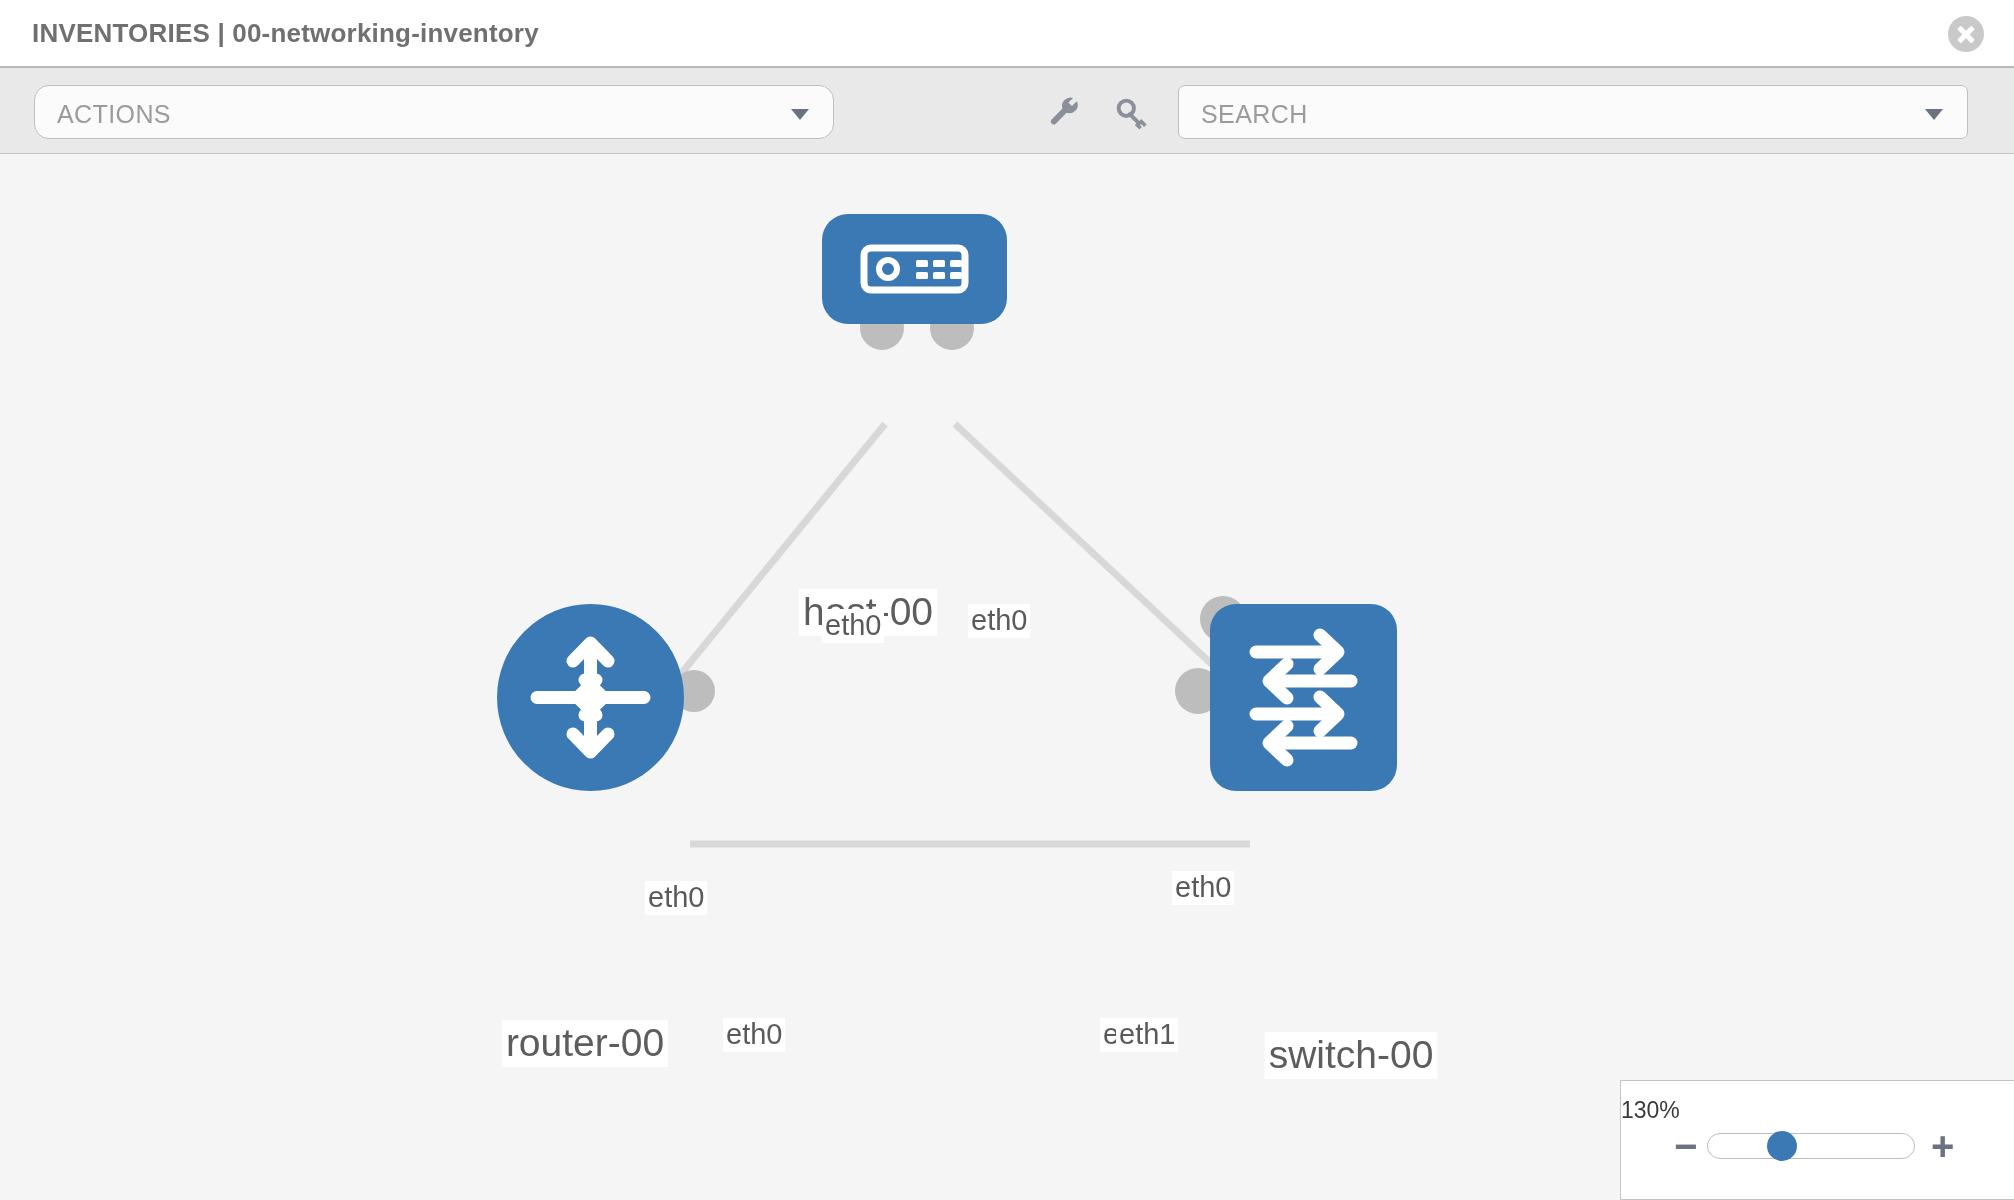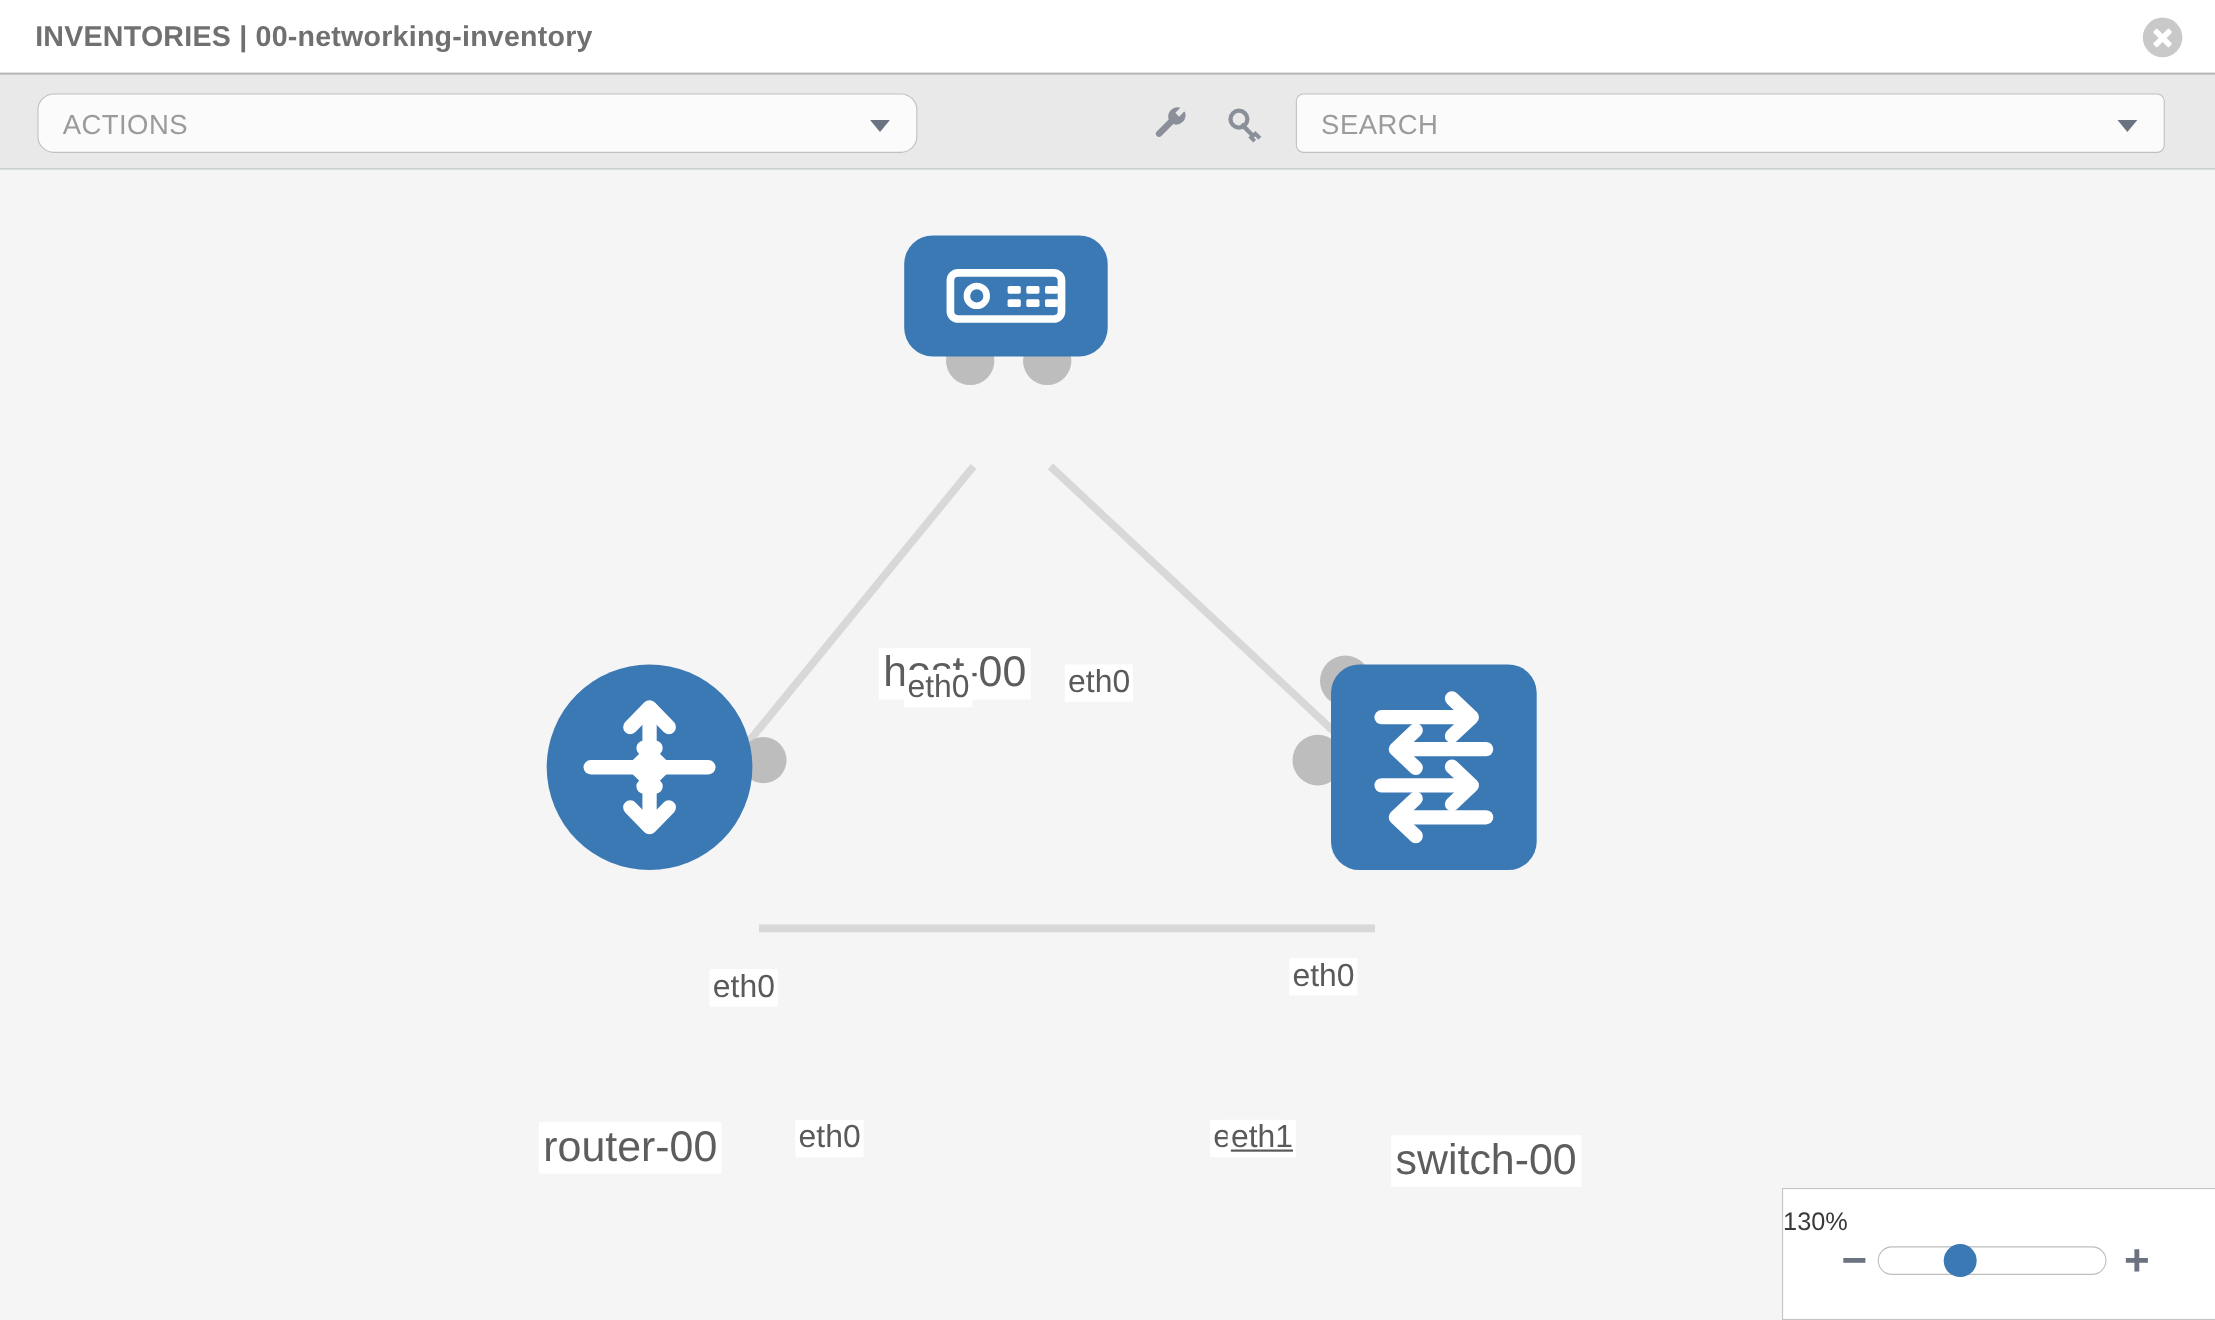--- a/index.html
+++ b/index.html
@@ -318,21 +318,21 @@
           <polyline points="76,130 93.5,148 111,130"></polyline>
 
           <line x1="147" y1="93.5" x2="82" y2="93.5"></line>
           <polyline points="99,76 81,93.5 99,111"></polyline>
 
           <line x1="40" y1="93.5" x2="105" y2="93.5"></line>
           <polyline points="88,76 106,93.5 88,111"></polyline>
         </g>
       </svg>
     </div>
-    <div class="node-label" style="left:573px; top:866px; transform:translate(-50%,0);">router-00</div>
+    <div class="node-label" style="left:585px; top:866px; transform:translate(-50%,0);">router-00</div>
 
     <div class="node rounded" style="left:1210px; top:450px; width:187px; height:187px;">
       <svg width="187" height="187" viewBox="0 0 187 187" aria-hidden="true">
         <g fill="none" stroke="#ffffff" stroke-width="13" stroke-linecap="round" stroke-linejoin="round">
 
           <line x1="46" y1="48" x2="127" y2="48"></line>
           <polyline points="110,31 128,48 110,65"></polyline>
 
           <line x1="141" y1="77" x2="60" y2="77"></line>
           <polyline points="77,60 59,77 77,94"></polyline>
@@ -346,21 +346,21 @@
       </svg>
     </div>
     <div class="node-label" style="left:1303px; top:878px; transform:translate(-50%,0);margin-left:48px;">switch-00</div>
 
     <div class="edge-label" style="left:822px; top:455px;">eth0</div>
     <div class="edge-label" style="left:968px; top:450px;">eth0</div>
     <div class="edge-label" style="left:645px; top:727px;">eth0</div>
     <div class="edge-label" style="left:1172px; top:717px;">eth0</div>
     <div class="edge-label" style="left:723px; top:864px;">eth0</div>
     <div class="edge-label" style="left:1100px; top:864px;">eth0</div>
-    <div class="edge-label" style="left:1116px; top:864px;text-decoration:underline;">eth1</div>
+    <div class="edge-label" style="left:1116px; top:864px;">eth1</div>
   </div>
 
   <div class="zoom-panel">
     <div class="zoom-value">130%</div>
     <div class="zoom-minus">−</div>
     <div class="zoom-track"></div>
     <div class="zoom-thumb"></div>
     <div class="zoom-plus">+</div>
   </div>
 

